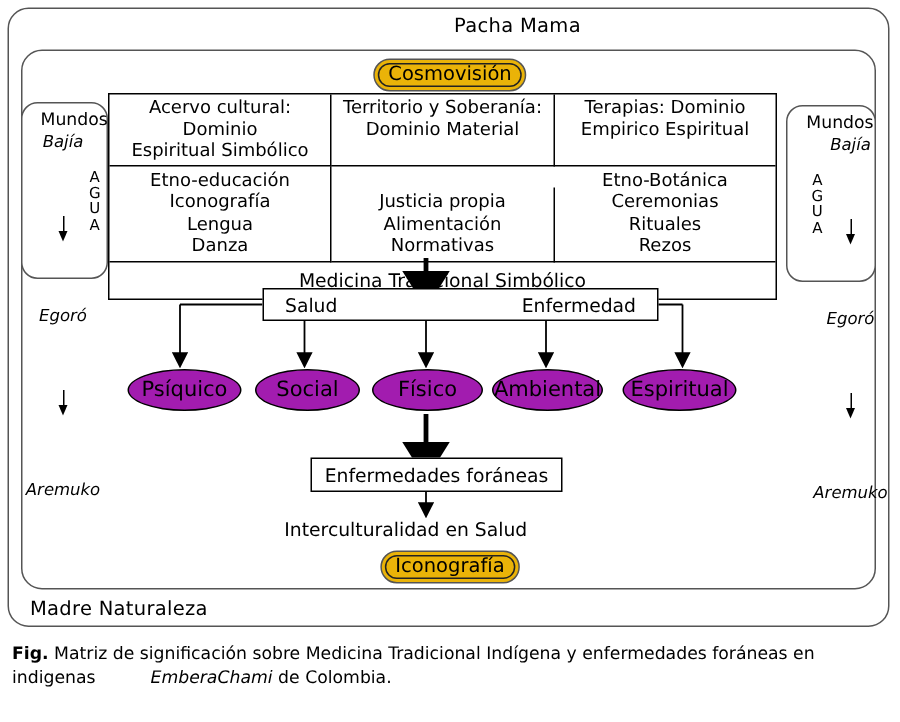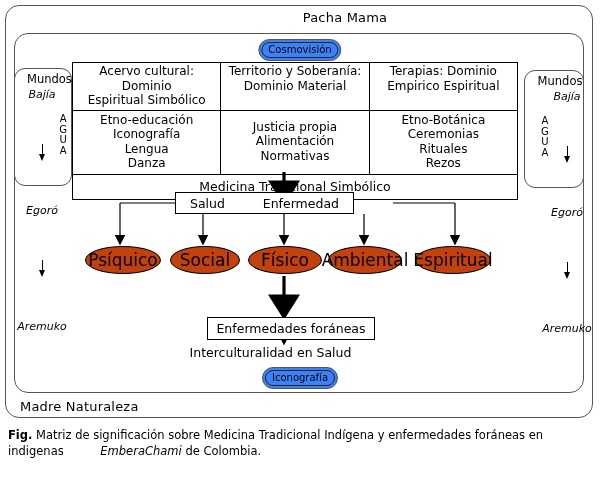--- a/index.html
+++ b/index.html
@@ -23,21 +23,21 @@
   .pacha{
     position:absolute;left:0;top:10px;width:600px;text-align:center;
     font-size:13px;letter-spacing:.2px;margin-left:45px;
   }
   .madre{
     position:absolute;left:0;top:399px;width:600px;text-align:left;
     font-size:13px;letter-spacing:.2px;padding-left:20px;
   }
   .pill{
     position:absolute;border:1.5px solid #555;border-radius:11px;
-    background:#3b82f6;font-size:10px;text-align:center;
+    background:#eab308;font-size:13px;text-align:center;
     line-height:18px;height:18px;box-sizing:content-box;padding:1px 9px;
   }
   .pill.inner-ring::after{
     content:"";position:absolute;left:2px;top:2px;right:2px;bottom:2px;
     border:1px solid #222;border-radius:9px;pointer-events:none;
   }
   #cosmovision{left:50%;top:39px;transform:translateX(-50%);}
   #cosmogonia{left:50%;top:367px;transform:translateX(-50%);}
 
   
@@ -85,51 +85,51 @@
     border:1.4px solid #000;box-sizing:border-box;background:#fff;
   }
   .mrow{display:flex;}
   .mcell{
     flex:1;text-align:center;font-size:12px;line-height:14.5px;
     padding:1px 2px 2px 2px;box-sizing:border-box;
     border-right:1.4px solid #000;
   }
   .mcell:last-child{border-right:none;}
   .mrow.head .mcell{border-bottom:1.4px solid #000;}
-  .mrow.body{min-height:52px;}
+  .mrow.body{min-height:52px;align-items:flex-end;}
   .mrow.body .mcell{display:flex;flex-direction:column;justify-content:center;
     border-bottom:1.4px solid #000;padding-top:2px;padding-bottom:3px;}
   .mrow.body .mcell div{line-height:14.5px;}
   .full-cell{
     text-align:center;font-size:12.5px;line-height:15px;padding:4px 2px 5px 2px;
   }
 
   
   #flow{position:absolute;left:0;top:0;width:600px;height:481px;pointer-events:none;}
 
   
   .salud-box{
-    position:absolute;left:175px;top:192px;width:179px;height:22px;
+    position:absolute;left:175px;top:192px;width:264px;height:22px;
     border:1.4px solid #000;box-sizing:border-box;background:#fff;
     display:flex;align-items:center;justify-content:space-between;
     padding:0 14px;font-size:12.5px;
   }
 
   
   .oval{
     position:absolute;border:1.6px solid #000;border-radius:50%;
-    background:#c2410c;display:flex;align-items:center;justify-content:center;
-    font-size:17px;height:28px;box-sizing:border-box;
+    background:#a21caf;display:flex;align-items:center;justify-content:center;
+    font-size:14px;height:28px;box-sizing:border-box;
   }
 
   
   .foraneas{
     position:absolute;left:207px;top:305px;width:168px;height:23px;
     border:1.4px solid #000;box-sizing:border-box;background:#fff;
-    display:flex;align-items:center;justify-content:center;font-size:12.5px;margin-top:12px;
+    display:flex;align-items:center;justify-content:center;font-size:12.5px;
   }
   .intercultural{
     position:absolute;left:0;top:345px;width:541px;text-align:center;
     font-size:12.5px;
   }
 
   
   .caption{
     position:absolute;left:8px;top:428px;width:580px;
     font-size:11.5px;line-height:15.5px;

